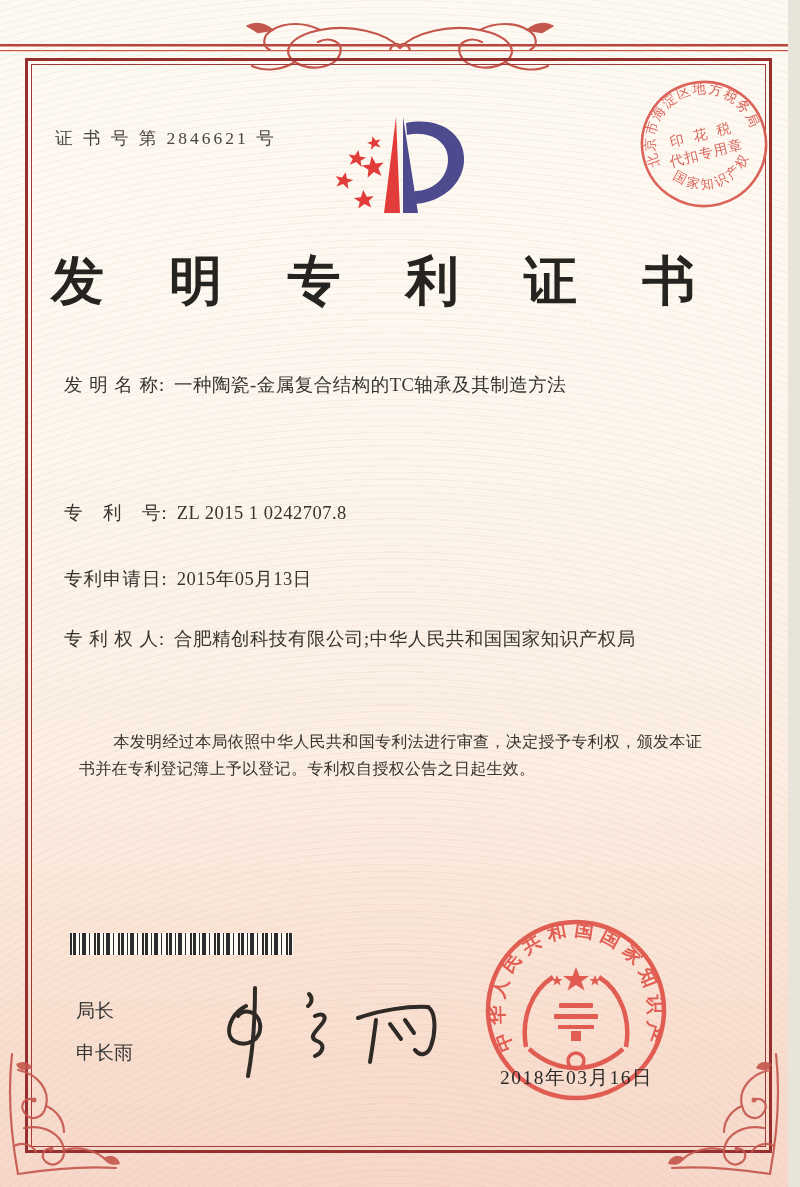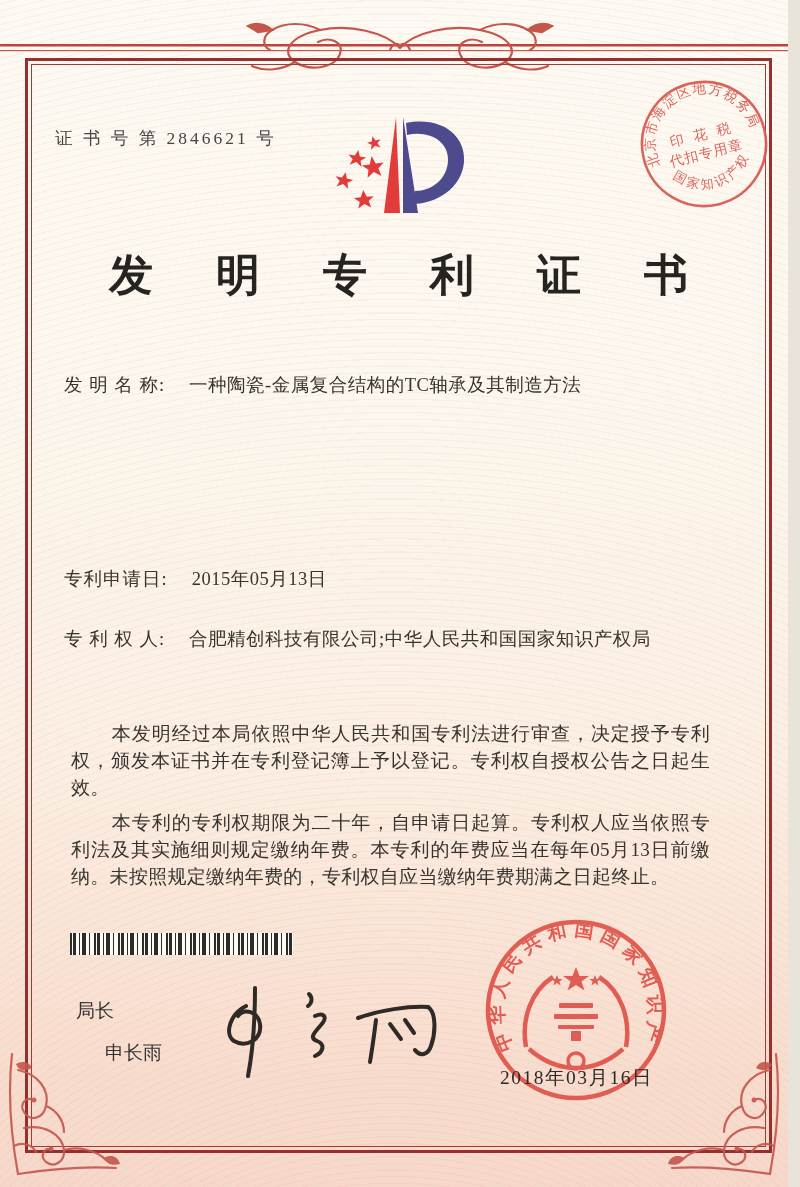--- a/index.html
+++ b/index.html
@@ -18,37 +18,37 @@
   
   #frame-outer{
     left:25px;top:58px;width:747px;height:1095px;box-sizing:border-box;
     border:3px solid #96302f;z-index:2;
   }
   #frame-inner{
     position:absolute;left:3px;top:3px;right:3px;bottom:3px;
     border:1px solid #a03b38;
   }
   #cert-number{left:55px;top:126px;font-size:17.5px;letter-spacing:3px;color:#4a453f;z-index:3;}
-  #title{left:25px;top:246px;width:747px;text-align:center;font-size:44px;font-weight:bold;
+  #title{left:25px;top:246px;width:747px;font-size:53px;font-weight:bold;
          letter-spacing:26px;text-indent:26px;color:#262421;z-index:3;}
   .field{left:64px;width:680px;font-size:18.5px;color:#37332e;z-index:3;white-space:nowrap;}
   .field .lbl{letter-spacing:1px;margin-top:47px;}
-  .field .val{margin-left:24px;letter-spacing:.5px;}
+  .field .val{margin-left:9px;letter-spacing:.5px;}
   #paragraphs{left:63px;top:712px;width:655px;z-index:3;}
-  #paragraphs p{margin:8px;font-size:19px;line-height:27px;text-indent:2.15em;
+  #paragraphs p{margin:16px;font-size:16px;line-height:27px;text-indent:2.15em;
                 color:#37332e;letter-spacing:.3px;text-align:justify;}
   #barcode{left:70px;top:933px;width:223px;height:22px;z-index:3;
     background:repeating-linear-gradient(90deg,
       #2c2c2c 0 2px,#fdfaf3 2px 3px,#2c2c2c 3px 6px,#fdfaf3 6px 9px,
       #2c2c2c 9px 10px,#fdfaf3 10px 12px,#2c2c2c 12px 16px,#fdfaf3 16px 19px,
       #2c2c2c 19px 20px,#fdfaf3 20px 24px);}
   #director-title{left:76px;top:998px;font-size:19px;z-index:3;
     font-family:"Liberation Sans","DejaVu Sans",sans-serif;color:#333;}
   #director-name{left:76px;top:1040px;font-size:19px;z-index:3;
-    font-family:"Liberation Sans","DejaVu Sans",sans-serif;color:#333;margin-left:29px;}
+    font-family:"Liberation Sans","DejaVu Sans",sans-serif;color:#333;}
   #signature{left:212px;top:980px;z-index:4;}
   #logo{left:330px;top:90px;z-index:3;}
   #tax-stamp{left:636px;top:76px;z-index:4;transform:rotate(-14deg);opacity:.92;}
   #seal{left:481px;top:915px;z-index:3;opacity:.93;}
   #issue-date{left:500px;top:1064px;font-size:19.5px;letter-spacing:1.5px;color:#2c2a28;z-index:5;}
   .corner-flourish{z-index:3;opacity:.9;}
   #flourish-left{left:4px;top:1050px;}
   #flourish-right{right:4px;top:1050px;transform:scaleX(-1);}
   #top-ornament{left:0;top:14px;z-index:2;}
 </style>
@@ -109,30 +109,32 @@
     </text>
     <text x="68" y="63" text-anchor="middle" font-size="14" fill="#d8584e" letter-spacing="3" font-family="Liberation Sans, DejaVu Sans, sans-serif">印 花 税</text>
     <text x="68" y="82" text-anchor="middle" font-size="14" fill="#d8584e" letter-spacing="1" font-family="Liberation Sans, DejaVu Sans, sans-serif">代扣专用章</text>
   </svg>
 
   <div id="title" class="abs">发 明 专 利 证 书</div>
 
   <div class="abs field" style="top:372px">
     <span class="lbl">发 明 名 称:</span><span class="val">一种陶瓷-金属复合结构的TC轴承及其制造方法</span>
   </div>
+  <div class="abs field" style="top:500px">
+    <span class="lbl">专　利　号:</span><span class="val">ZL 2015 1 0242707.8</span>
+  </div>
   <div class="abs field" style="top:566px">
     <span class="lbl">专利申请日:</span><span class="val">2015年05月13日</span>
   </div>
   <div class="abs field" style="top:626px">
     <span class="lbl">专 利 权 人:</span><span class="val">合肥精创科技有限公司;中华人民共和国国家知识产权局</span>
   </div>
 
   <div id="paragraphs" class="abs">
     <p>本发明经过本局依照中华人民共和国专利法进行审查，决定授予专利权，颁发本证书并在专利登记簿上予以登记。专利权自授权公告之日起生效。</p>
-    <p>本专利的专利权期限为二十年，自申请日起算。专利权人应当依照专利法及其实施细则规定缴纳年费。本专利的年费应当在每年05月13日前缴纳。未按照规定缴纳年费的，专利权自应当缴纳年费期满之日起终止。</p>
   </div>
 
   <div id="barcode" class="abs"></div>
 
   <div id="director-title" class="abs">局长</div>
   <div id="director-name" class="abs">申长雨</div>
 
   <svg id="signature" class="abs" width="240" height="100" viewBox="0 0 240 100">
     <g fill="none" stroke="#2f2a26" stroke-width="4" stroke-linecap="round" stroke-linejoin="round">
       <path d="M34,26 C18,34 12,54 22,61 C34,68 50,60 48,44 C46,31 32,28 26,36"></path>

